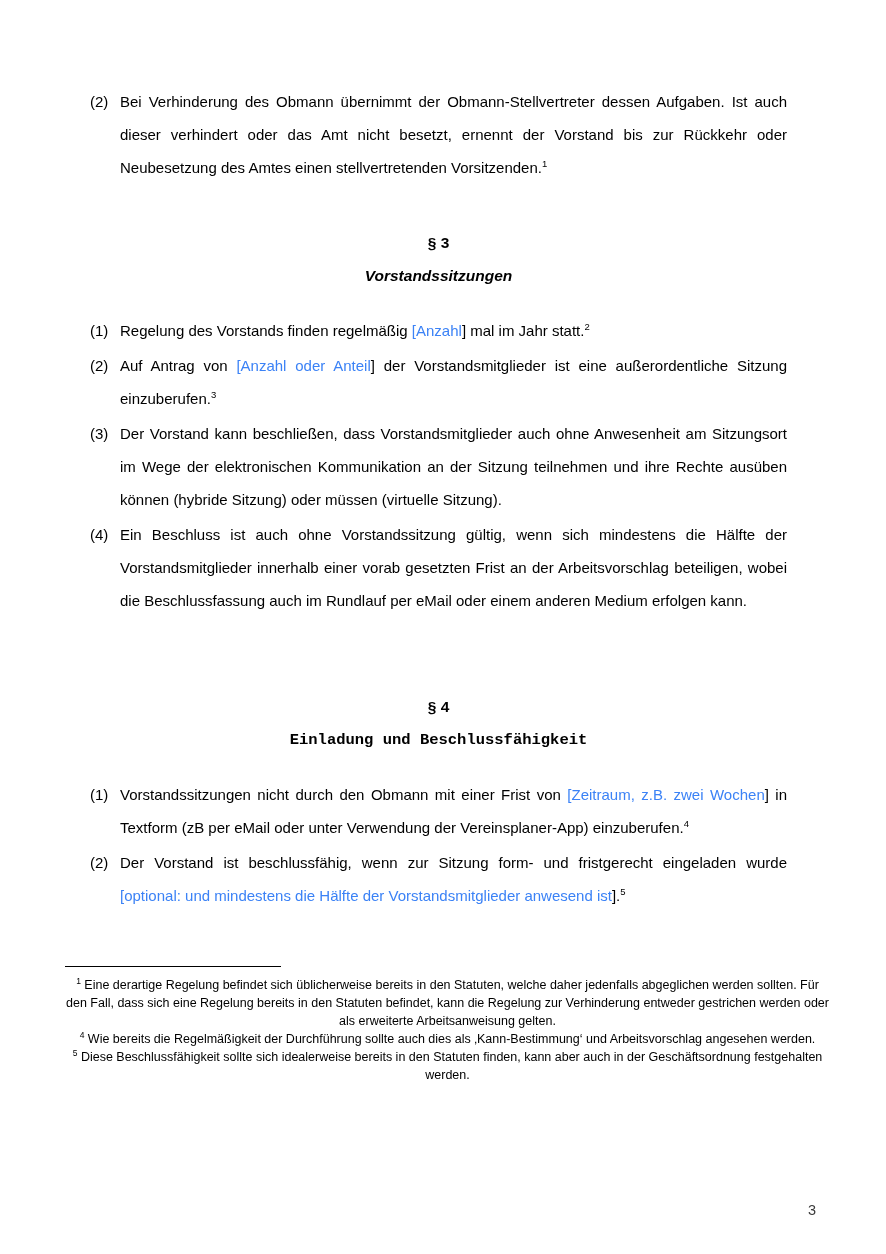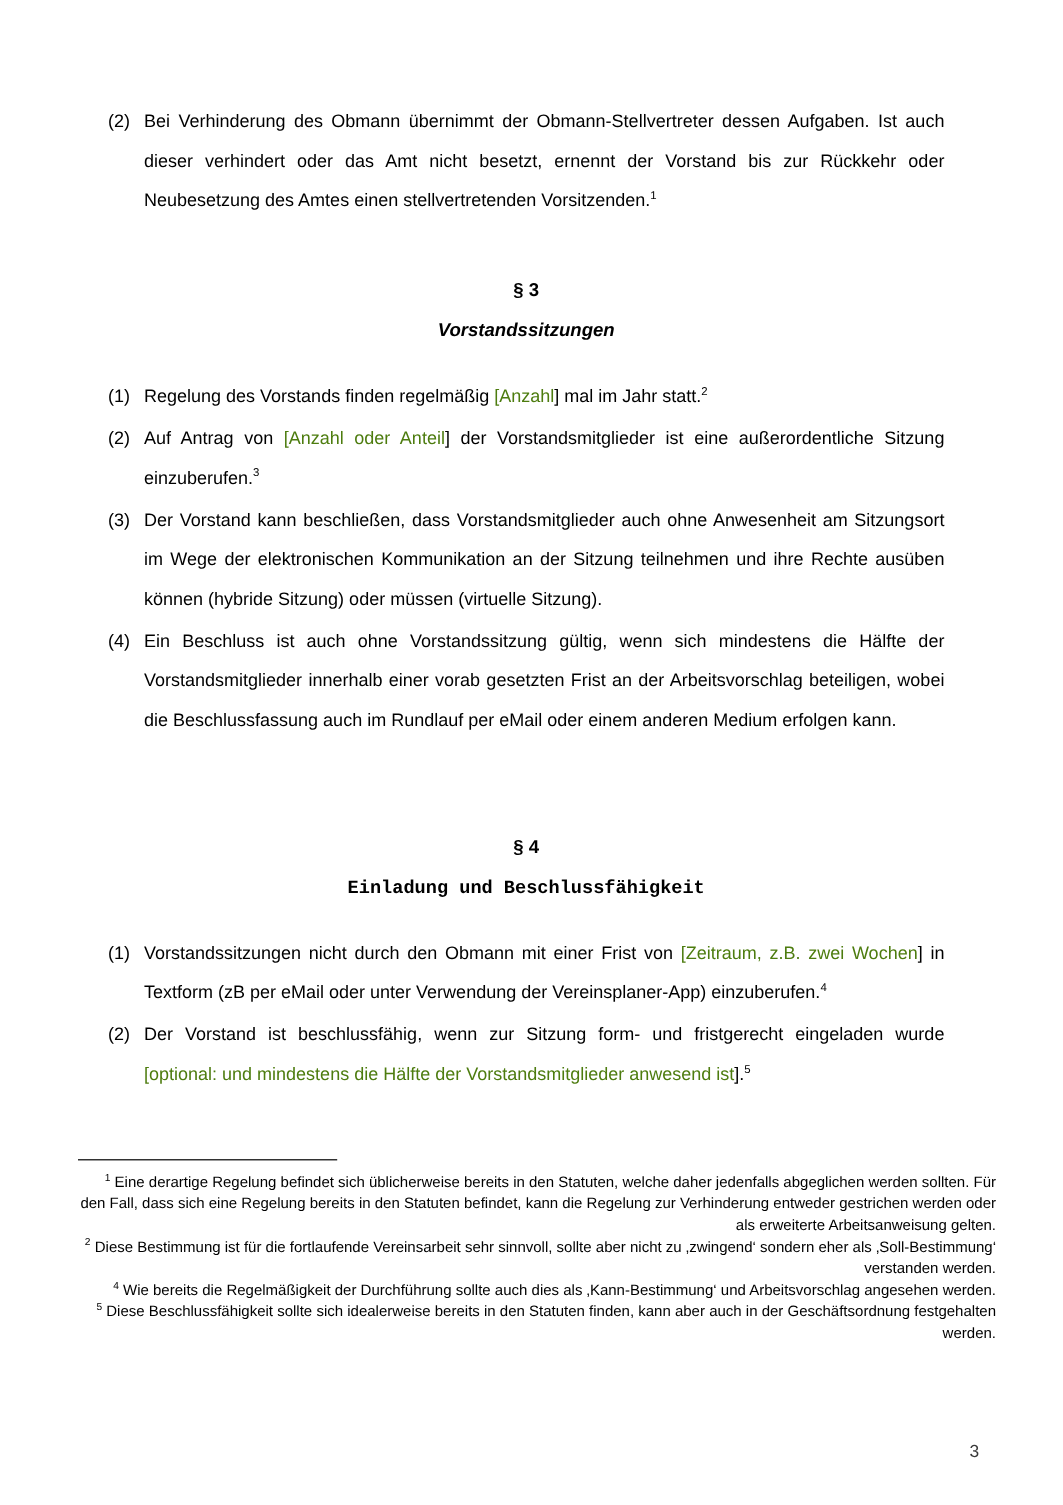--- a/index.html
+++ b/index.html
@@ -27,34 +27,34 @@
     line-height: 33px;
     text-align: justify;
     margin-bottom: 2px;
   }
   .item .num {
     position: absolute;
     left: 0;
     top: 0;
     text-align: left;
   }
-  .ph { color: #4d7c0f; }
+  .ph { color: #3b82f6; }
   sup.fnref {
     font-size: 9.5px;
     line-height: 0;
     vertical-align: super;
   }
   .footnotes {
     position: absolute;
     left: 65px;
     top: 966px;
     width: 765px;
     font-size: 12.5px;
     line-height: 18px;
-    text-align: right;
+    text-align: center;
   }
   .fn-rule {
     width: 216px;
     border-top: 1px solid #000000;
     margin-bottom: 9px;
   }
   .footnote { margin: 0; }
   .footnote sup.fnref { font-size: 8.5px; }
   .page-number {
     position: absolute;
@@ -101,20 +101,19 @@
       <span class="num">(1)</span><span>Vorstandssitzungen nicht durch den Obmann mit einer Frist von </span><span class="ph">[Zeitraum, z.B. zwei Wochen</span><span>]</span><span> in Textform (zB per eMail oder unter Verwendung der Vereinsplaner-App) einzuberufen.</span><sup class="fnref">4</sup>
     </div>
     <div class="item">
       <span class="num">(2)</span><span>Der Vorstand ist beschlussfähig, wenn zur Sitzung form- und fristgerecht eingeladen wurde </span><span class="ph">[optional: und mindestens die Hälfte der Vorstandsmitglieder anwesend ist</span><span>].</span><sup class="fnref">5</sup>
     </div>
   </div>
 
   <div class="footnotes">
     <div class="fn-rule"></div>
     <p class="footnote"><sup class="fnref">1</sup><span> Eine derartige Regelung befindet sich üblicherweise bereits in den Statuten, welche daher jedenfalls abgeglichen werden sollten. Für den Fall, dass sich eine Regelung bereits in den Statuten befindet, kann die Regelung zur Verhinderung entweder gestrichen werden oder als erweiterte Arbeitsanweisung gelten.</span></p>
-    <p class="footnote"><sup class="fnref">2</sup><span> Diese Bestimmung ist für die fortlaufende Vereinsarbeit sehr sinnvoll, sollte aber nicht zu ‚zwingend‘ sondern eher als ‚Soll-Bestimmung‘ verstanden werden.</span></p>
     <p class="footnote"><sup class="fnref">4</sup><span> Wie bereits die Regelmäßigkeit der Durchführung sollte auch dies als ‚Kann-Bestimmung‘ und Arbeitsvorschlag angesehen werden.</span></p>
     <p class="footnote"><sup class="fnref">5</sup><span> Diese Beschlussfähigkeit sollte sich idealerweise bereits in den Statuten finden, kann aber auch in der Geschäftsordnung festgehalten werden.</span></p>
   </div>
 
   <div class="page-number">3</div>
 
 </div>
 
 </body></html>

